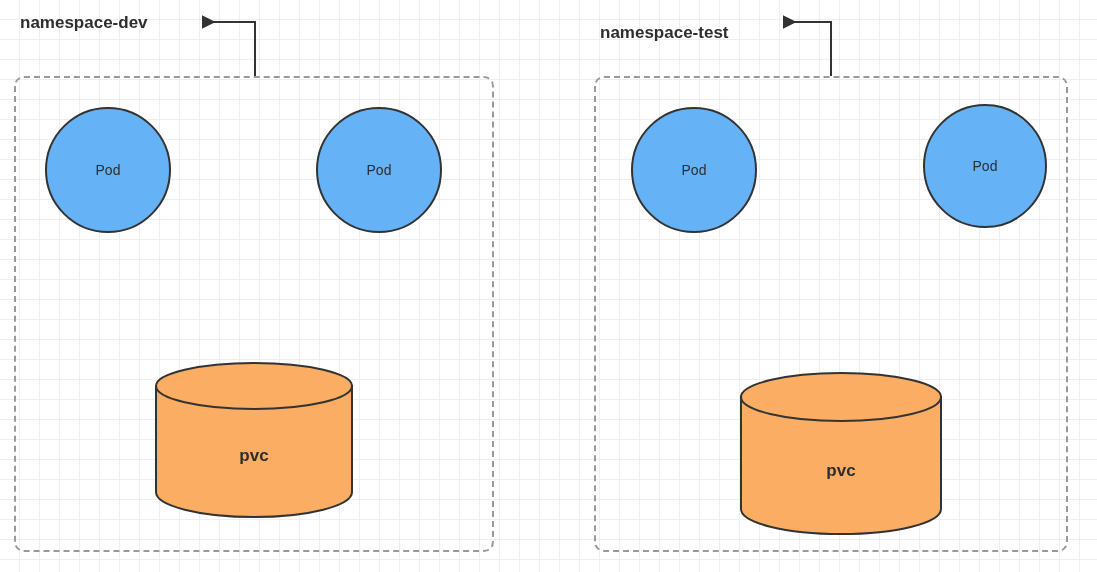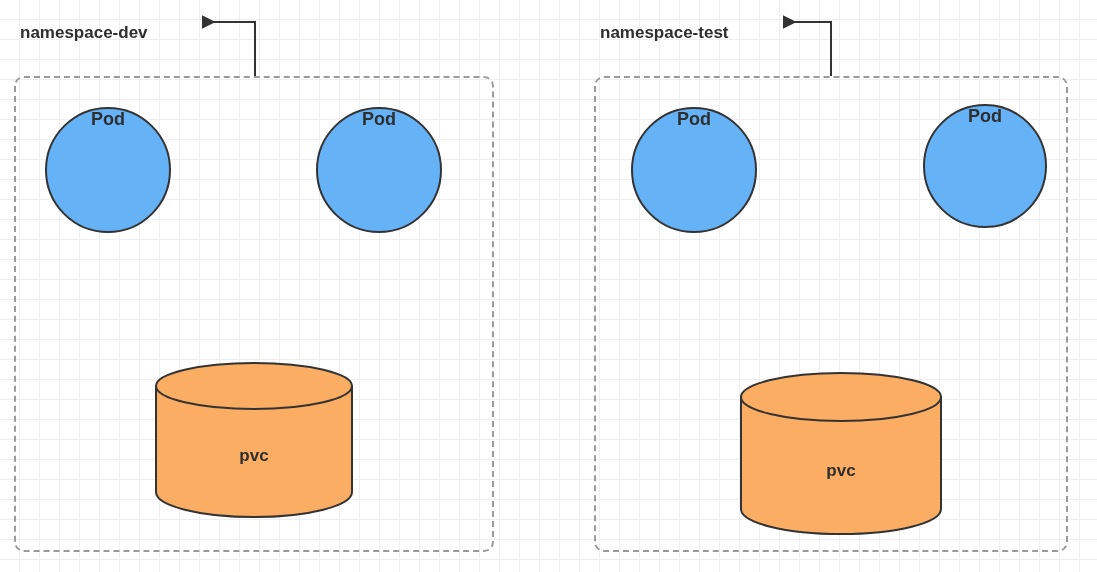--- a/index.html
+++ b/index.html
@@ -38,45 +38,46 @@
 
   
   .ns-label {
     position: absolute;
     font-size: 17px;
     font-weight: bold;
     color: #2e2e2e;
     white-space: nowrap;
     line-height: 1;
   }
-  #ns-label-dev  { left: 20px;  top: 14px; margin-top: 10px; }
+  #ns-label-dev  { left: 20px;  top: 14px; }
   #ns-label-test { left: 600px; top: 24px; }
 
   
   .connector-layer {
     position: absolute;
     left: 0;
     top: 0;
     width: 1097px;
     height: 572px;
     pointer-events: none;
   }
 
   
   .pod {
     position: absolute;
     border-radius: 50%;
     background: #66b2f7;
     border: 2px solid #333333;
     box-sizing: border-box;
     display: flex;
+    align-items: center;
     justify-content: center;
     color: #2e2e2e;
-    font-size: 18px;
-    font-weight: bold;
+    font-size: 14px;
+    font-weight: normal;
   }
   #pod-dev-1  { left: 45px;  top: 107px; width: 126px; height: 126px; }
   #pod-dev-2  { left: 316px; top: 107px; width: 126px; height: 126px; }
   #pod-test-1 { left: 631px; top: 107px; width: 126px; height: 126px; }
   #pod-test-2 { left: 923px; top: 104px; width: 124px; height: 124px; }
 
   
   .pvc {
     position: absolute;
   }

